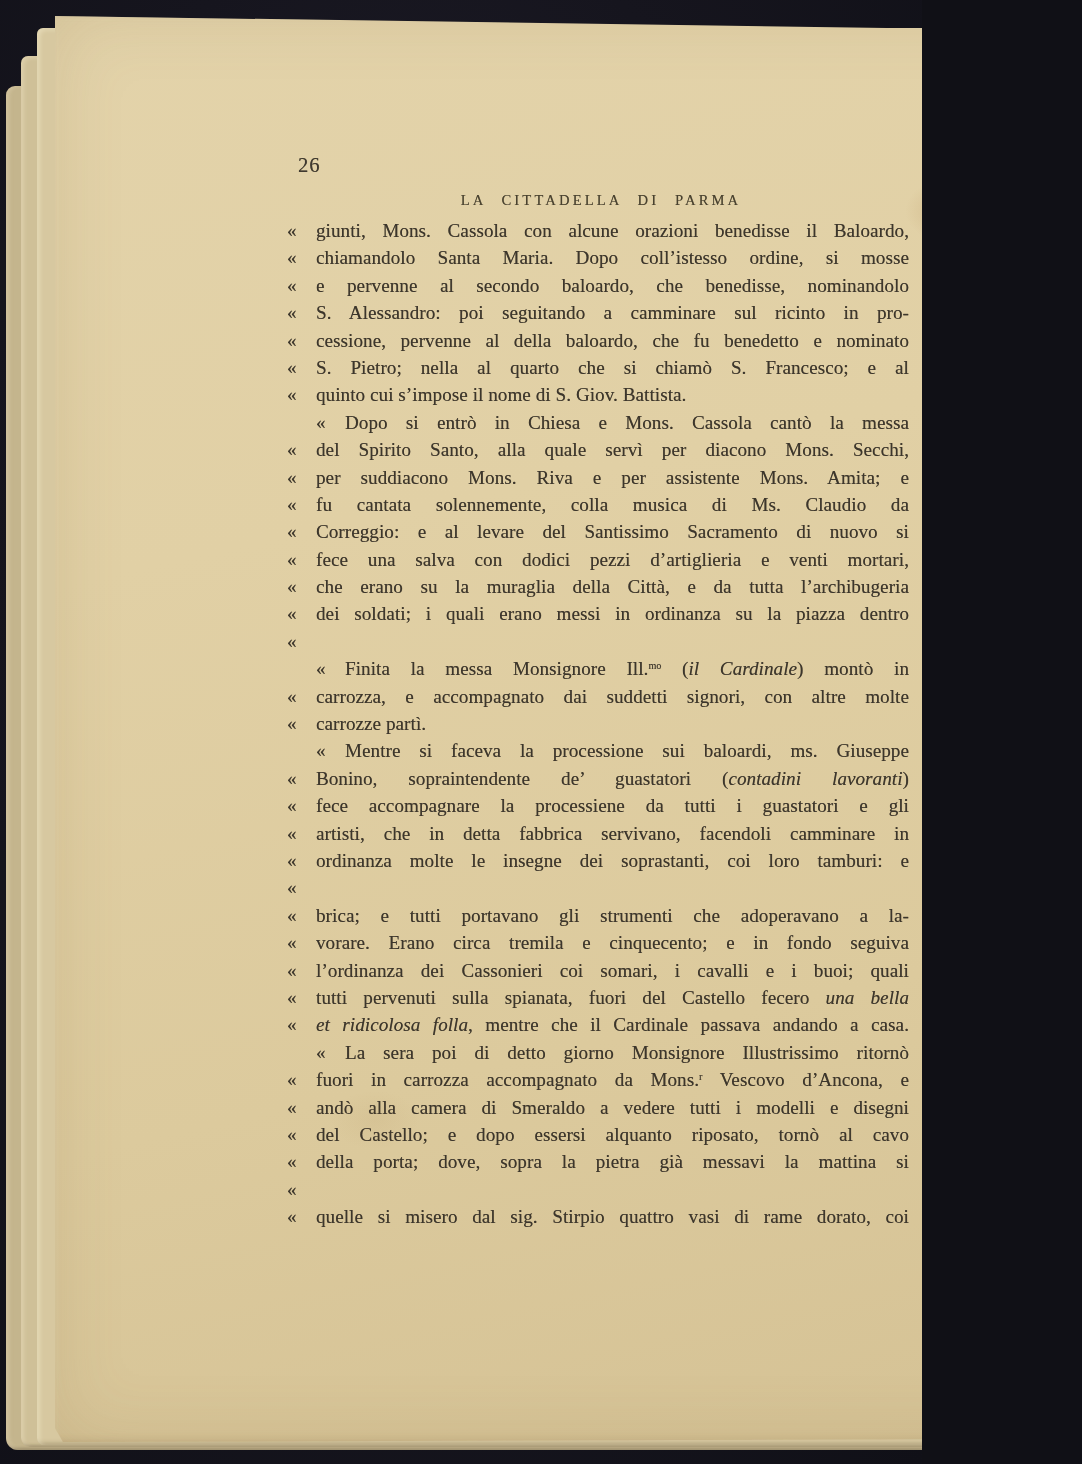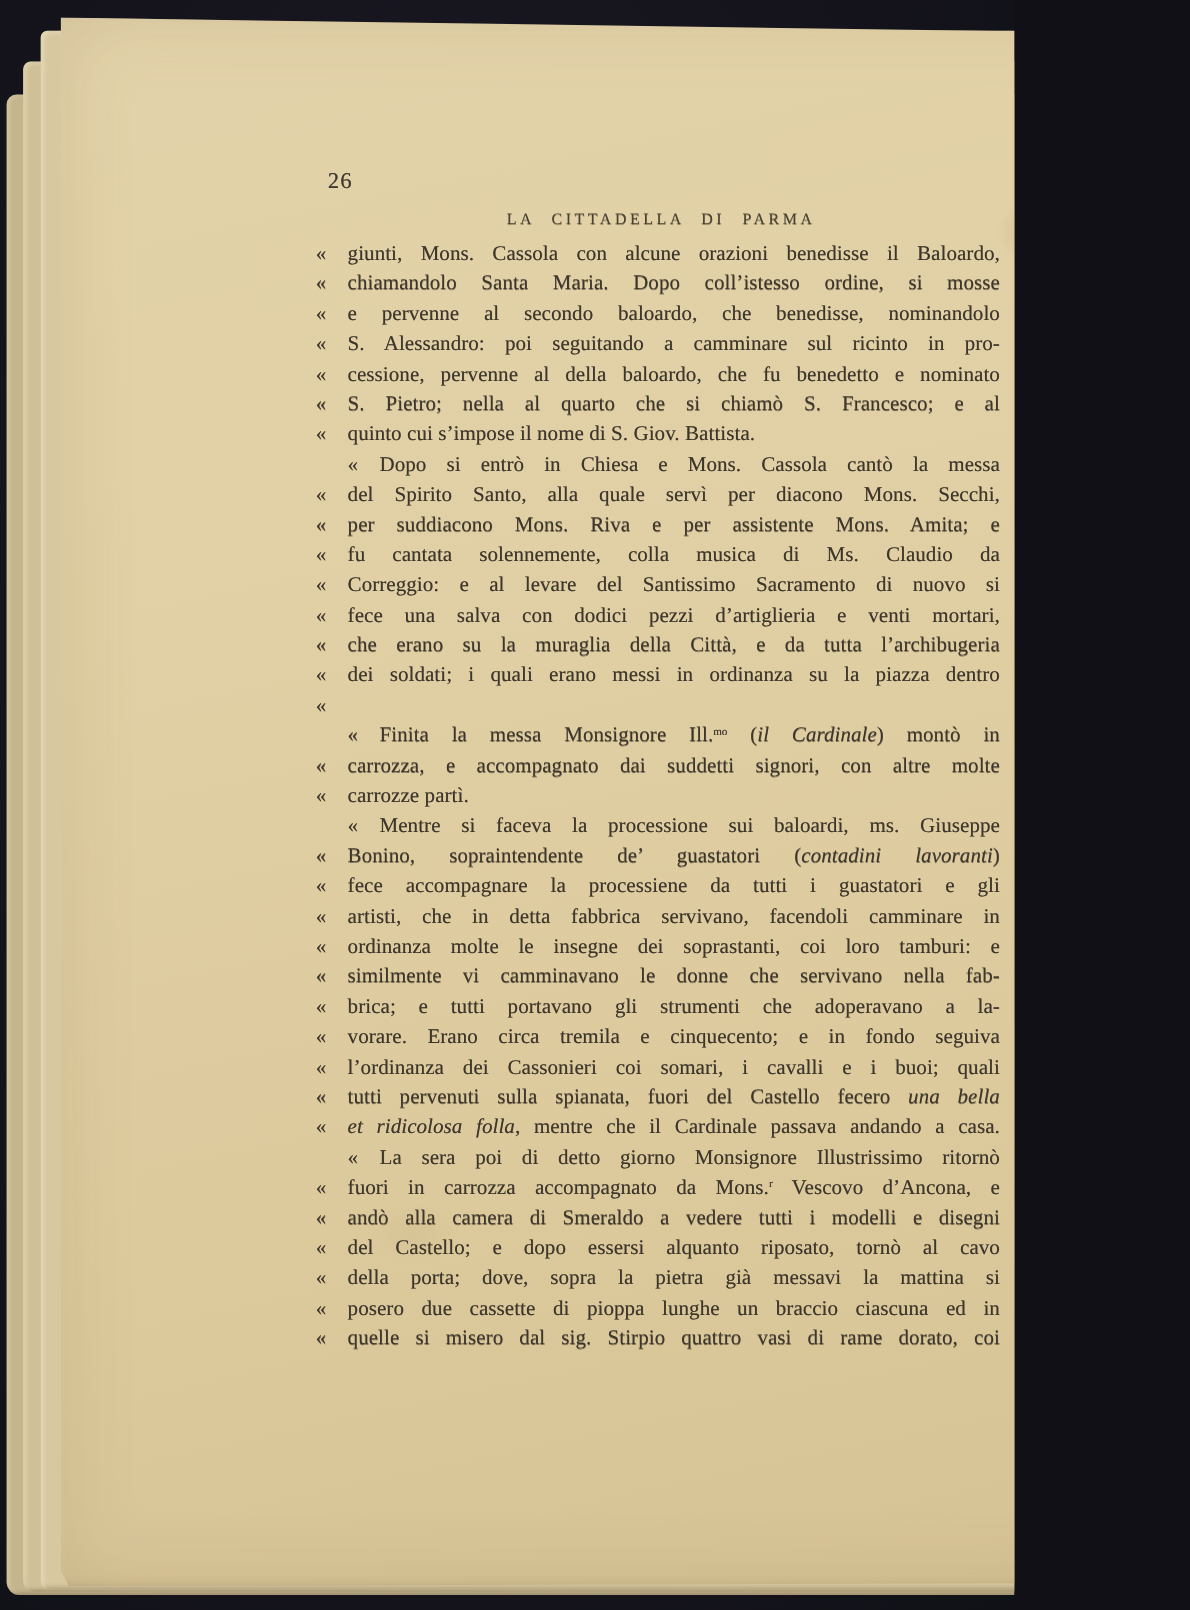--- a/index.html
+++ b/index.html
@@ -90,32 +90,32 @@
         <div class="line"><span class="q">«</span><span>dei soldati; i quali erano messi in ordinanza su la piazza dentro</span></div>
         <div class="line end"><span class="q">«</span></div>
         <div class="line indent"><span class="q">«</span><span>Finita la messa Monsignore Ill.</span><sup>mo</sup><span> (</span><span class="it">il Cardinale</span><span>) montò in</span></div>
         <div class="line"><span class="q">«</span><span>carrozza, e accompagnato dai suddetti signori, con altre molte</span></div>
         <div class="line end"><span class="q">«</span><span>carrozze partì.</span></div>
         <div class="line indent"><span class="q">«</span><span>Mentre si faceva la processione sui baloardi, ms. Giuseppe</span></div>
         <div class="line"><span class="q">«</span><span>Bonino, sopraintendente de’ guastatori (</span><span class="it">contadini lavoranti</span><span>)</span></div>
         <div class="line"><span class="q">«</span><span>fece accompagnare la processiene da tutti i guastatori e gli</span></div>
         <div class="line"><span class="q">«</span><span>artisti, che in detta fabbrica servivano, facendoli camminare in</span></div>
         <div class="line"><span class="q">«</span><span>ordinanza molte le insegne dei soprastanti, coi loro tamburi: e</span></div>
-        <div class="line"><span class="q">«</span><span>similmente vi camminavano le donne che servivano nella fab-</span></div>
+        <div class="line"><span class="q">«</span></div>
         <div class="line"><span class="q">«</span><span>brica; e tutti portavano gli strumenti che adoperavano a la-</span></div>
         <div class="line"><span class="q">«</span><span>vorare. Erano circa tremila e cinquecento; e in fondo seguiva</span></div>
         <div class="line"><span class="q">«</span><span>l’ordinanza dei Cassonieri coi somari, i cavalli e i buoi; quali</span></div>
         <div class="line"><span class="q">«</span><span>tutti pervenuti sulla spianata, fuori del Castello fecero </span><span class="it">una bella</span></div>
         <div class="line"><span class="q">«</span><span class="it">et ridicolosa folla</span><span>, mentre che il Cardinale passava andando a casa.</span></div>
         <div class="line indent"><span class="q">«</span><span>La sera poi di detto giorno Monsignore Illustrissimo ritornò</span></div>
         <div class="line"><span class="q">«</span><span>fuori in carrozza accompagnato da Mons.</span><sup>r</sup><span> Vescovo d’Ancona, e</span></div>
         <div class="line"><span class="q">«</span><span>andò alla camera di Smeraldo a vedere tutti i modelli e disegni</span></div>
         <div class="line"><span class="q">«</span><span>del Castello; e dopo essersi alquanto riposato, tornò al cavo</span></div>
         <div class="line"><span class="q">«</span><span>della porta; dove, sopra la pietra già messavi la mattina si</span></div>
-        <div class="line"><span class="q">«</span><span>posero due cassette di pioppa lunghe un braccio ciascuna ed in</span></div>
+        <div class="line"><span class="q">«</span></div>
         <div class="line"><span class="q">«</span><span>quelle si misero dal sig. Stirpio quattro vasi di rame dorato, coi</span></div>
       </div>
   </div>
 
   <div class="right-page"></div>
 
   <div class="stain stain-1"></div>
   <div class="stain stain-2"></div>
   <div class="stain stain-3"></div>
   <div class="stain stain-4"></div>

